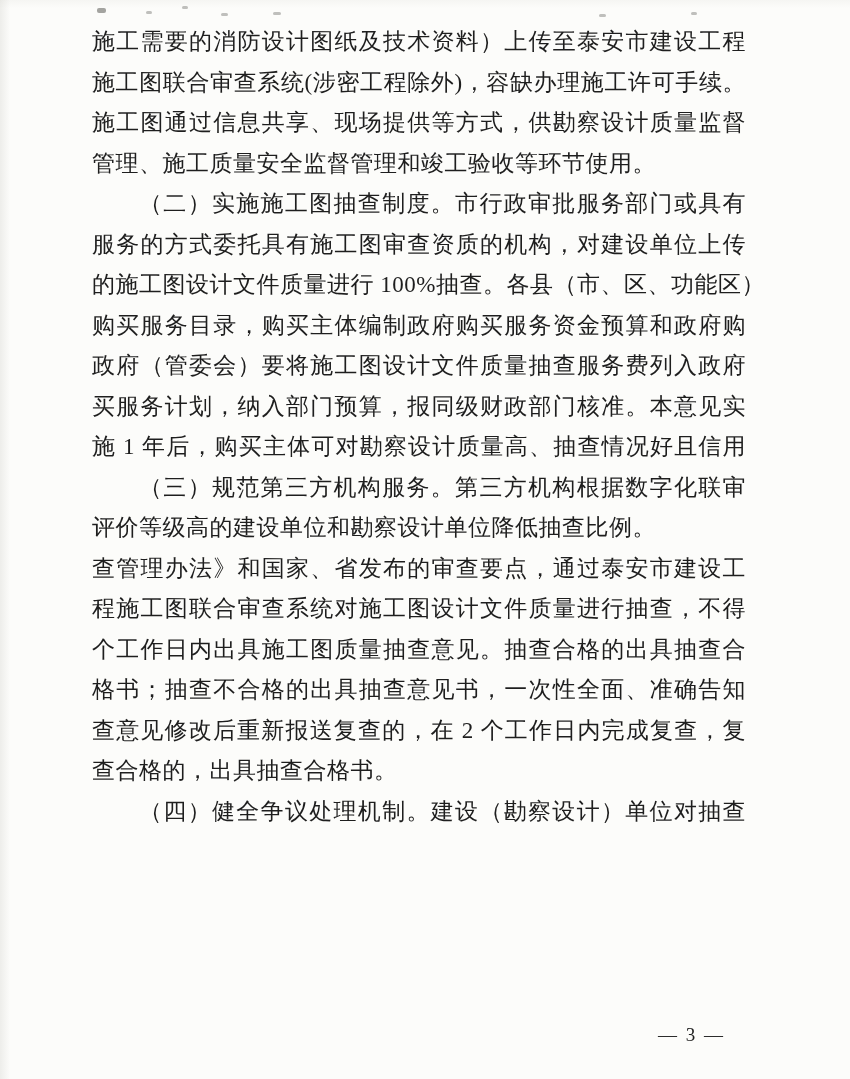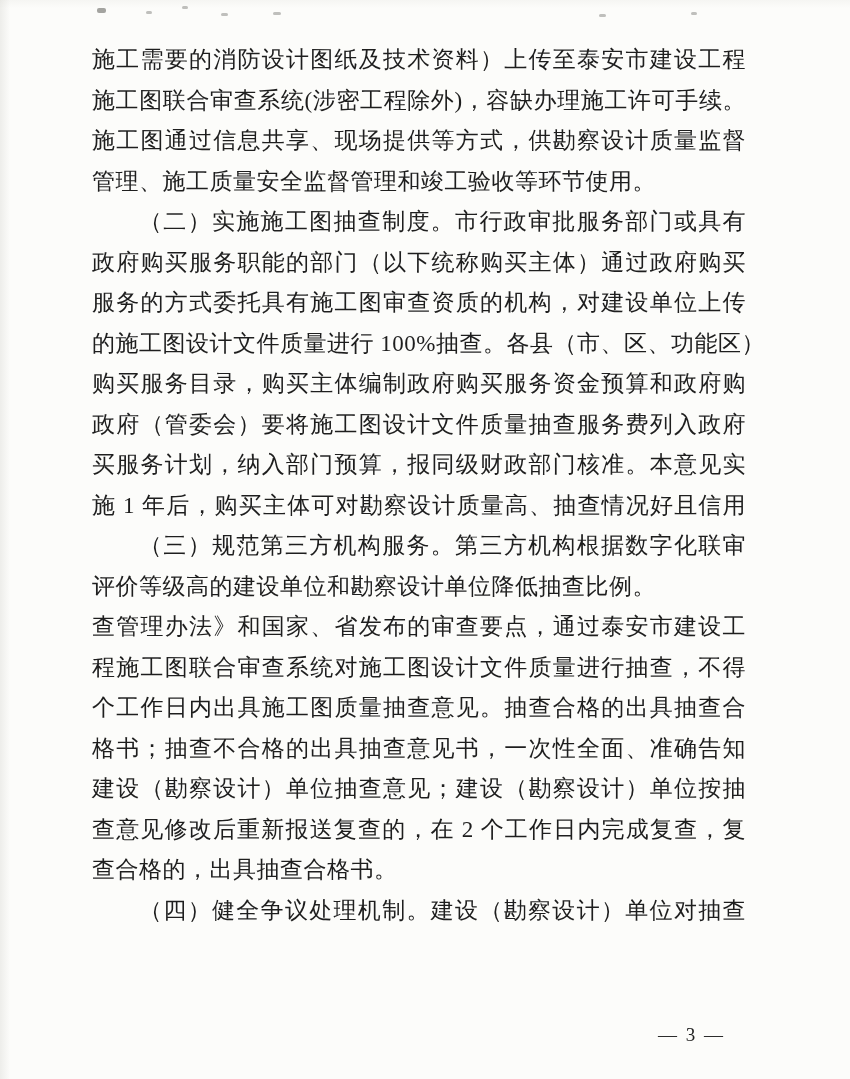--- a/index.html
+++ b/index.html
@@ -18,21 +18,21 @@
   .page {
     position: absolute;
     inset: 0;
     background:
       linear-gradient(90deg, rgba(210,210,205,0.35) 0px, rgba(252,252,250,0) 10px),
       linear-gradient(180deg, rgba(225,225,220,0.25) 0px, rgba(252,252,250,0) 8px);
   }
   .text-block {
     position: absolute;
     left: 92px;
-    top: 40px;
+    top: 22px;
     width: 654px;
   }
   .line {
     height: 40.5px;
     line-height: 40.5px;
     font-size: 23px;
     color: var(--ink, #1e1e1e);
     white-space: nowrap;
     text-align: justify;
     text-align-last: justify;
@@ -80,33 +80,31 @@
   <div class="speck s5"></div>
   <div class="speck s6"></div>
   <div class="speck s7"></div>
 
   <main class="text-block" id="doc-body">
       <div class="line full">施工需要的消防设计图纸及技术资料）上传至泰安市建设工程</div>
       <div class="line full">施工图联合审查系统(涉密工程除外)，容缺办理施工许可手续。</div>
       <div class="line full">施工图通过信息共享、现场提供等方式，供勘察设计质量监督</div>
       <div class="line short">管理、施工质量安全监督管理和竣工验收等环节使用。</div>
       <div class="line indent">（二）实施施工图抽查制度。市行政审批服务部门或具有</div>
-      <div class="line full">政府购买服务职能的部门（以下统称购买主体）通过政府购买</div>
       <div class="line full">服务的方式委托具有施工图审查资质的机构，对建设单位上传</div>
       <div class="line full">的施工图设计文件质量进行 100%抽查。各县（市、区、功能区）</div>
       <div class="line full">购买服务目录，购买主体编制政府购买服务资金预算和政府购</div>
       <div class="line full">政府（管委会）要将施工图设计文件质量抽查服务费列入政府</div>
       <div class="line full">买服务计划，纳入部门预算，报同级财政部门核准。本意见实</div>
       <div class="line full">施 1 年后，购买主体可对勘察设计质量高、抽查情况好且信用</div>
       <div class="line indent">（三）规范第三方机构服务。第三方机构根据数字化联审</div>
       <div class="line short">评价等级高的建设单位和勘察设计单位降低抽查比例。</div>
       <div class="line full">查管理办法》和国家、省发布的审查要点，通过泰安市建设工</div>
       <div class="line full">程施工图联合审查系统对施工图设计文件质量进行抽查，不得</div>
       <div class="line full">个工作日内出具施工图质量抽查意见。抽查合格的出具抽查合</div>
       <div class="line full">格书；抽查不合格的出具抽查意见书，一次性全面、准确告知</div>
-      <div class="line full">建设（勘察设计）单位抽查意见；建设（勘察设计）单位按抽</div>
       <div class="line full">查意见修改后重新报送复查的，在 2 个工作日内完成复查，复</div>
       <div class="line short">查合格的，出具抽查合格书。</div>
       <div class="line indent">（四）健全争议处理机制。建设（勘察设计）单位对抽查</div>
     </main>
 
   <div class="page-number">— 3 —</div>
 </div>
 
 </body></html>

